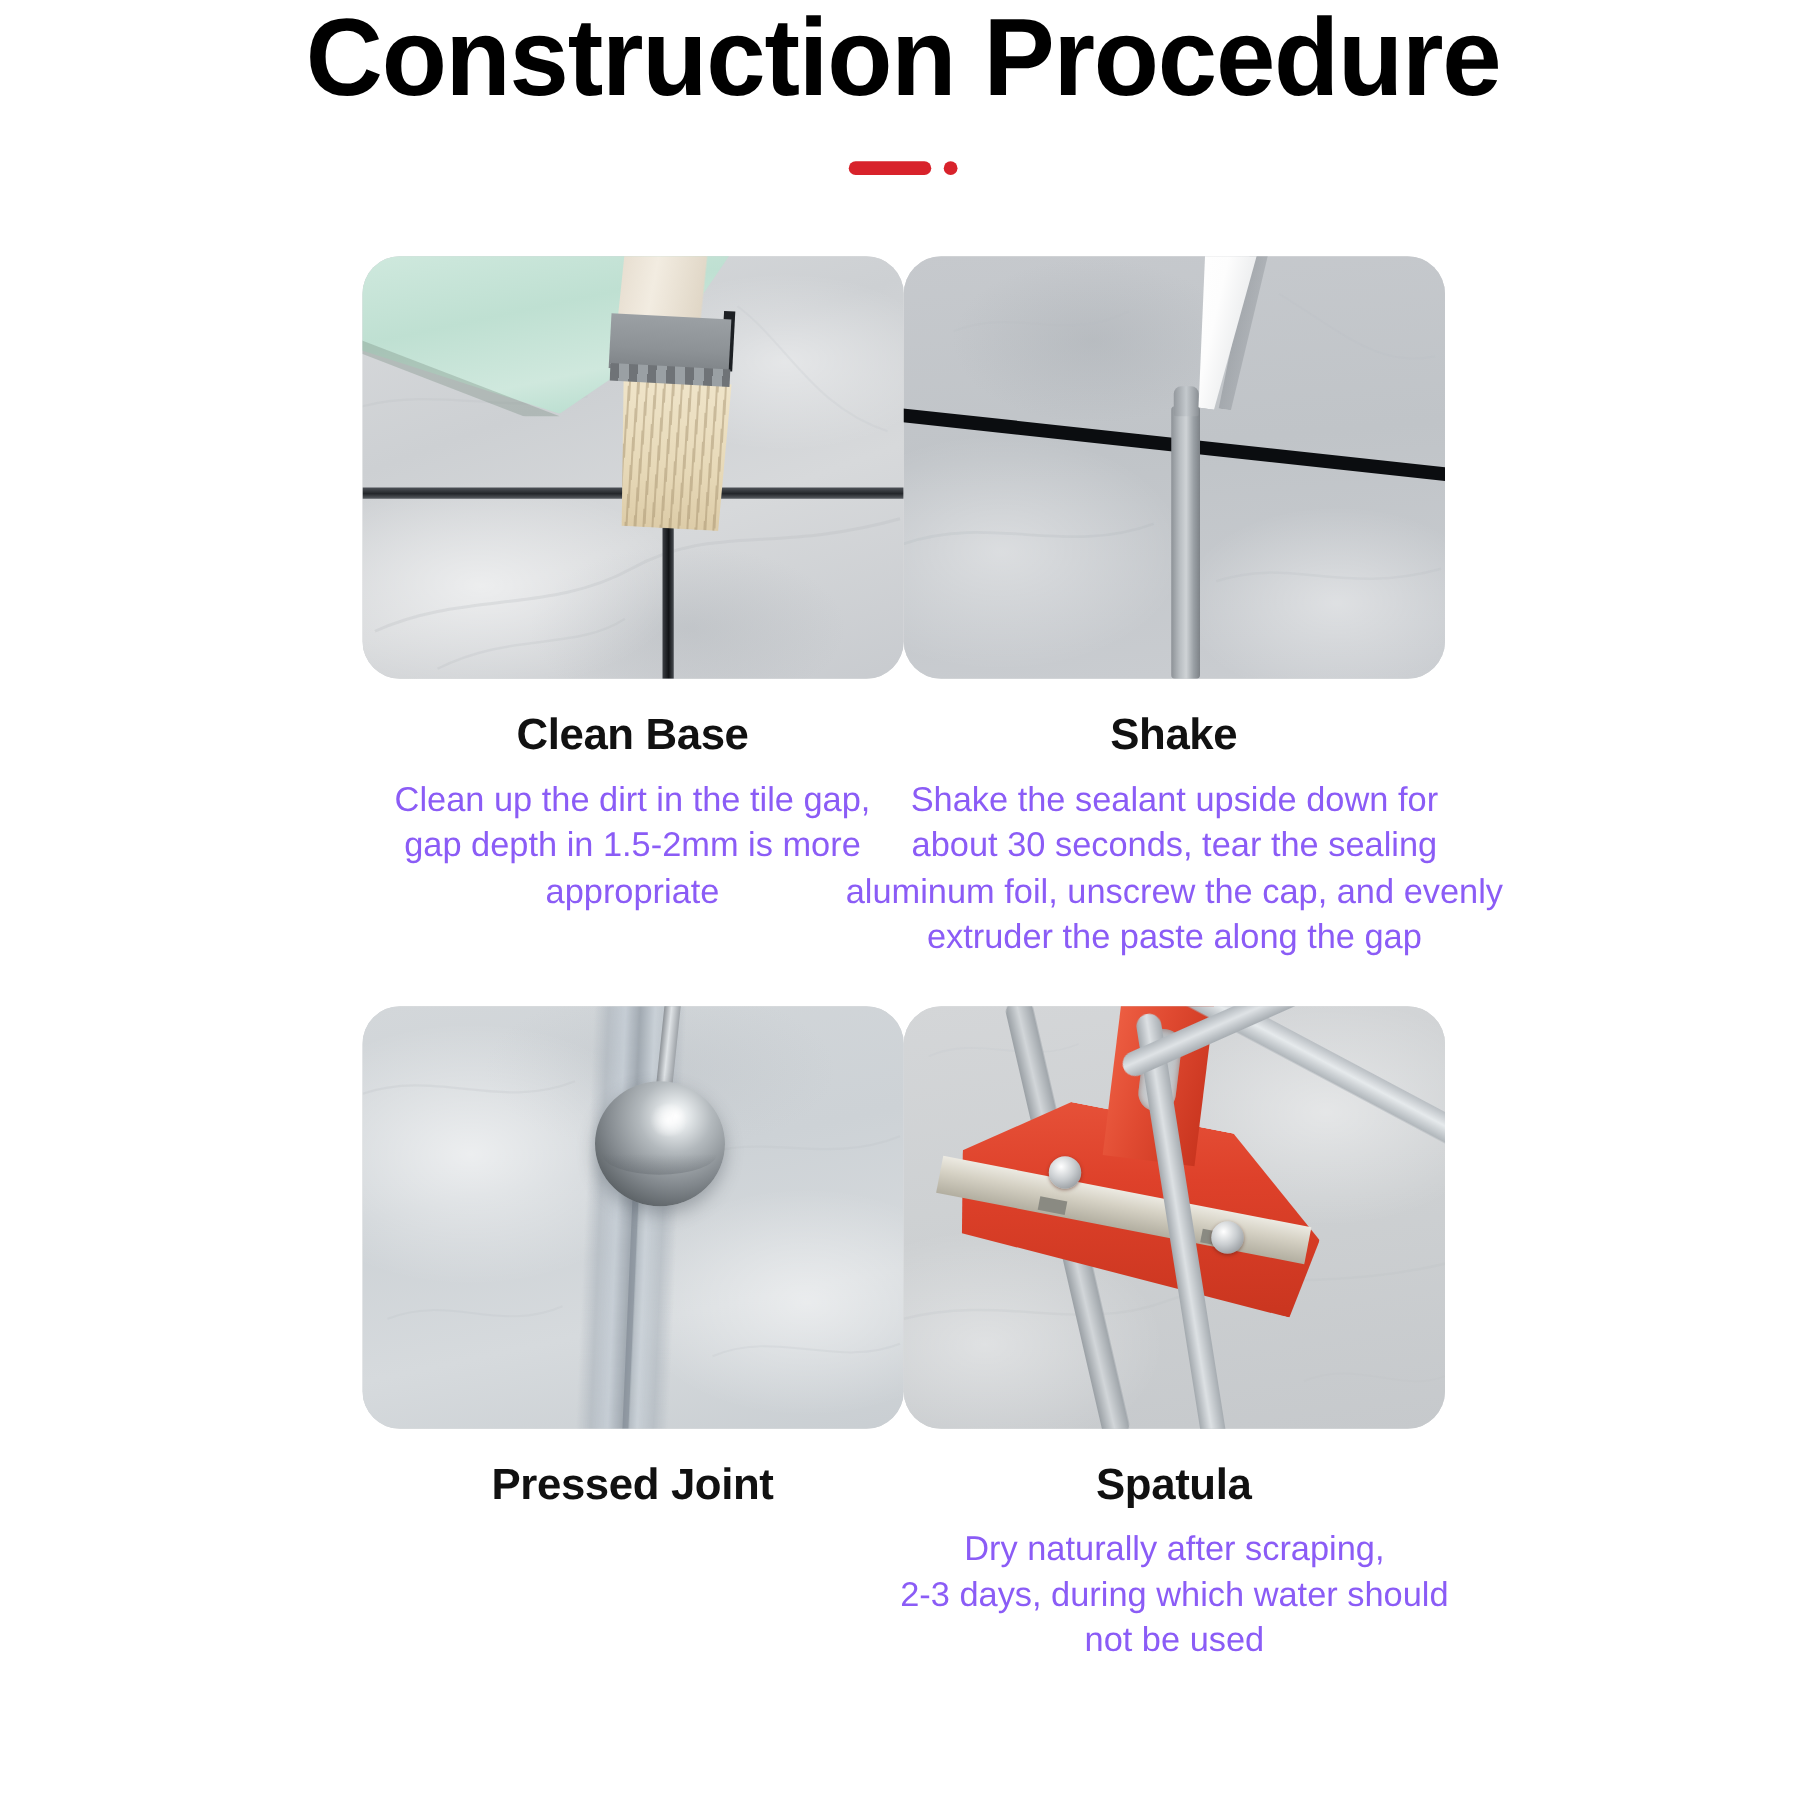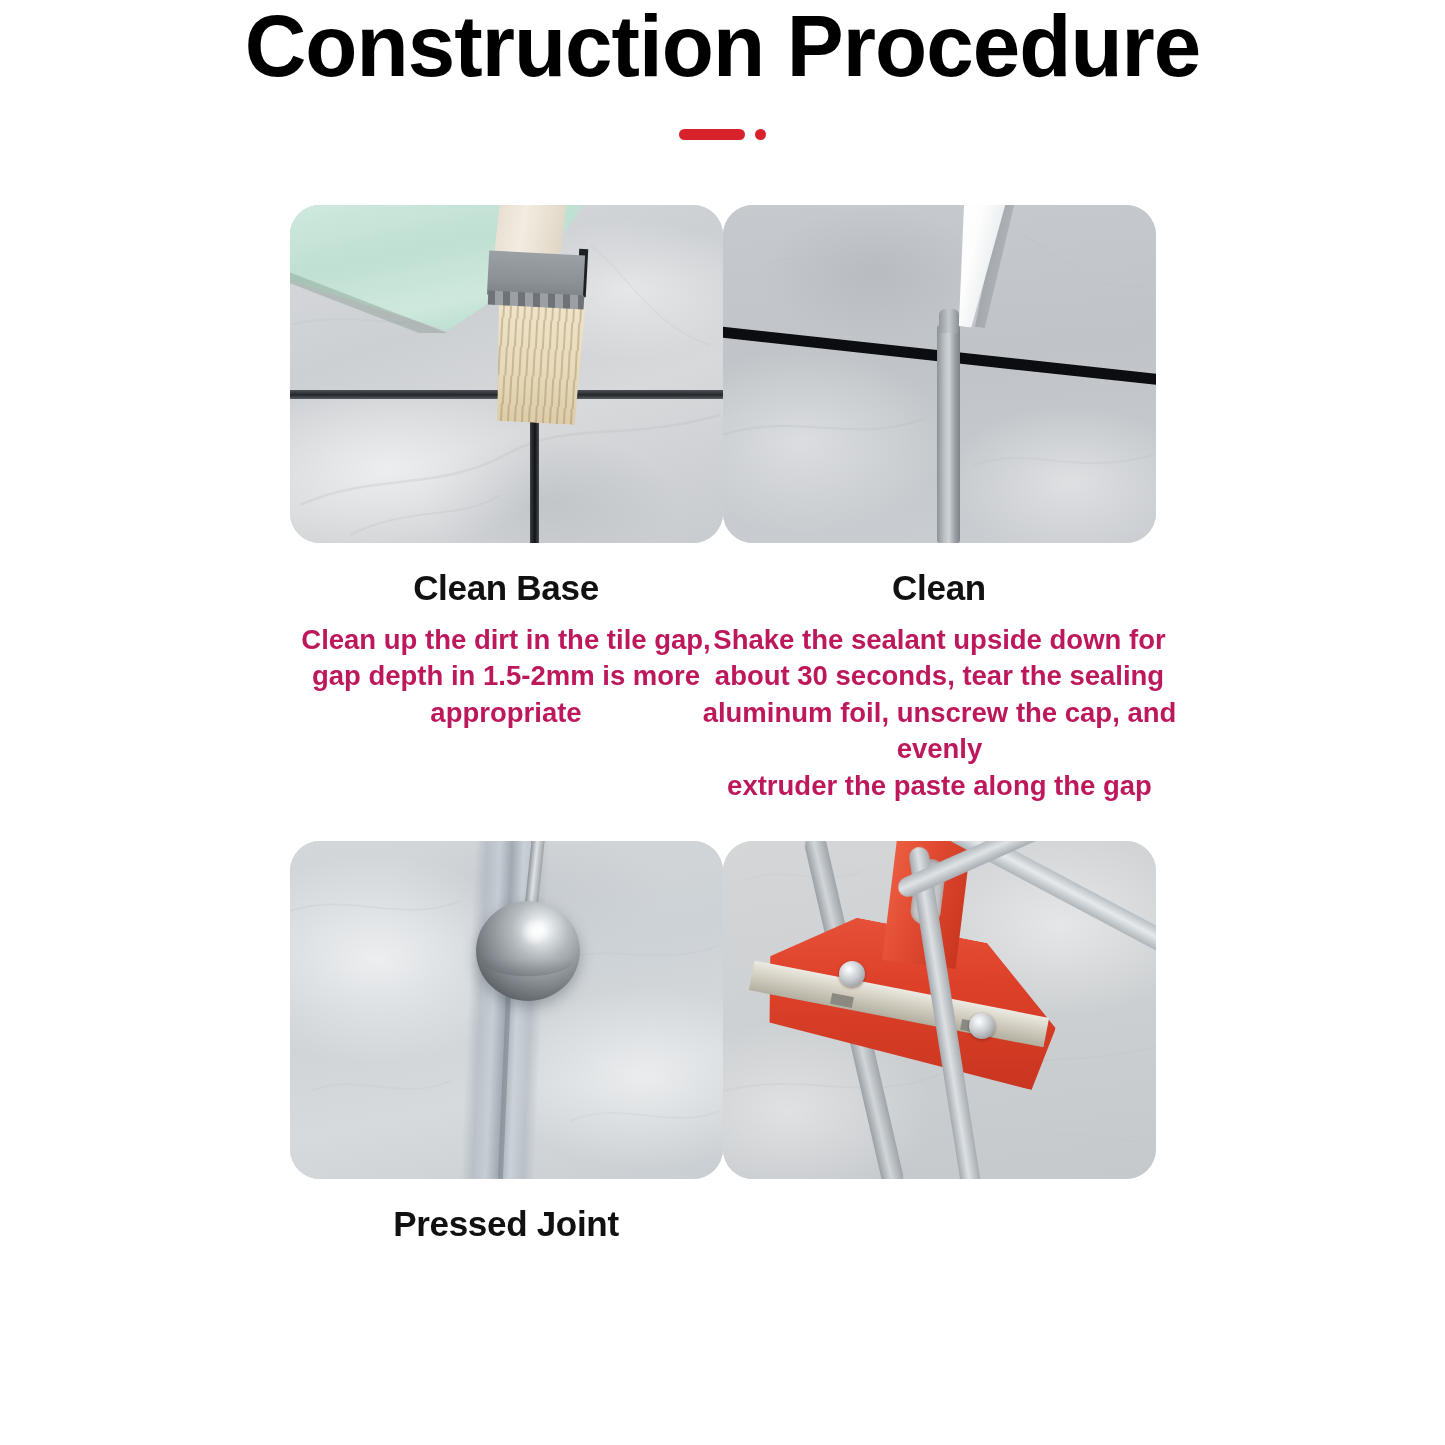--- a/index.html
+++ b/index.html
@@ -86,22 +86,22 @@
   .card-title {
     font-size: 35px;
     font-weight: 700;
     color: #111111;
     line-height: 1.1;
     margin: 0 0 14px 0;
     letter-spacing: -0.3px;
   }
   .card-body {
     font-size: 27.5px;
-    font-weight: 700;
-    color: #be185d;
+    font-weight: 400;
+    color: #8b5cf6;
     line-height: 1.33;
     margin: 0;
     white-space: pre-line;
   }
   
   .card-body.wide {
     width: 540px;
     margin-left: -53px;
   }
 
@@ -531,21 +531,21 @@
           <path d="M40 60 C 90 40, 130 70, 180 44" stroke="#b8bdc2" stroke-width="1.6" fill="none" opacity="0.4"></path>
           <path d="M300 30 C 350 60, 380 90, 425 80" stroke="#b8bdc2" stroke-width="1.5" fill="none" opacity="0.35"></path>
         </svg>
         <div class="p2-grout"></div>
         <div class="p2-bead"></div>
         <div class="p2-bead-top"></div>
         <div class="p2-nozzle-shadow"></div>
         <div class="p2-nozzle"></div>
       </div>
       <div class="caption">
-        <h2 class="card-title">Clean</h2>
+        <h2 class="card-title">Shake</h2>
         <p class="card-body wide">Shake the sealant upside down for
 about 30 seconds, tear the sealing
 aluminum foil, unscrew the cap, and evenly
 extruder the paste along the gap</p>
       </div>
     </div>
 
   </div>
 
   <div class="row row-2">
@@ -585,16 +585,22 @@
         <div class="p4-blade-notch"></div>
         <div class="p4-blade-notch2"></div>
         <div class="p4-neck"></div>
         <div class="p4-slot"></div>
         <div class="p4-screw1"></div>
         <div class="p4-screw2"></div>
         <div class="p4-ribbon-b"></div>
         <div class="p4-ribbon-c"></div>
         <div class="p4-ribbon-d"></div>
       </div>
+      <div class="caption">
+        <h2 class="card-title">Spatula</h2>
+        <p class="card-body wide">Dry naturally after scraping,
+2-3 days, during which water should
+not be used</p>
+      </div>
     </div>
 
   </div>
 </div>
 
 </body></html>

